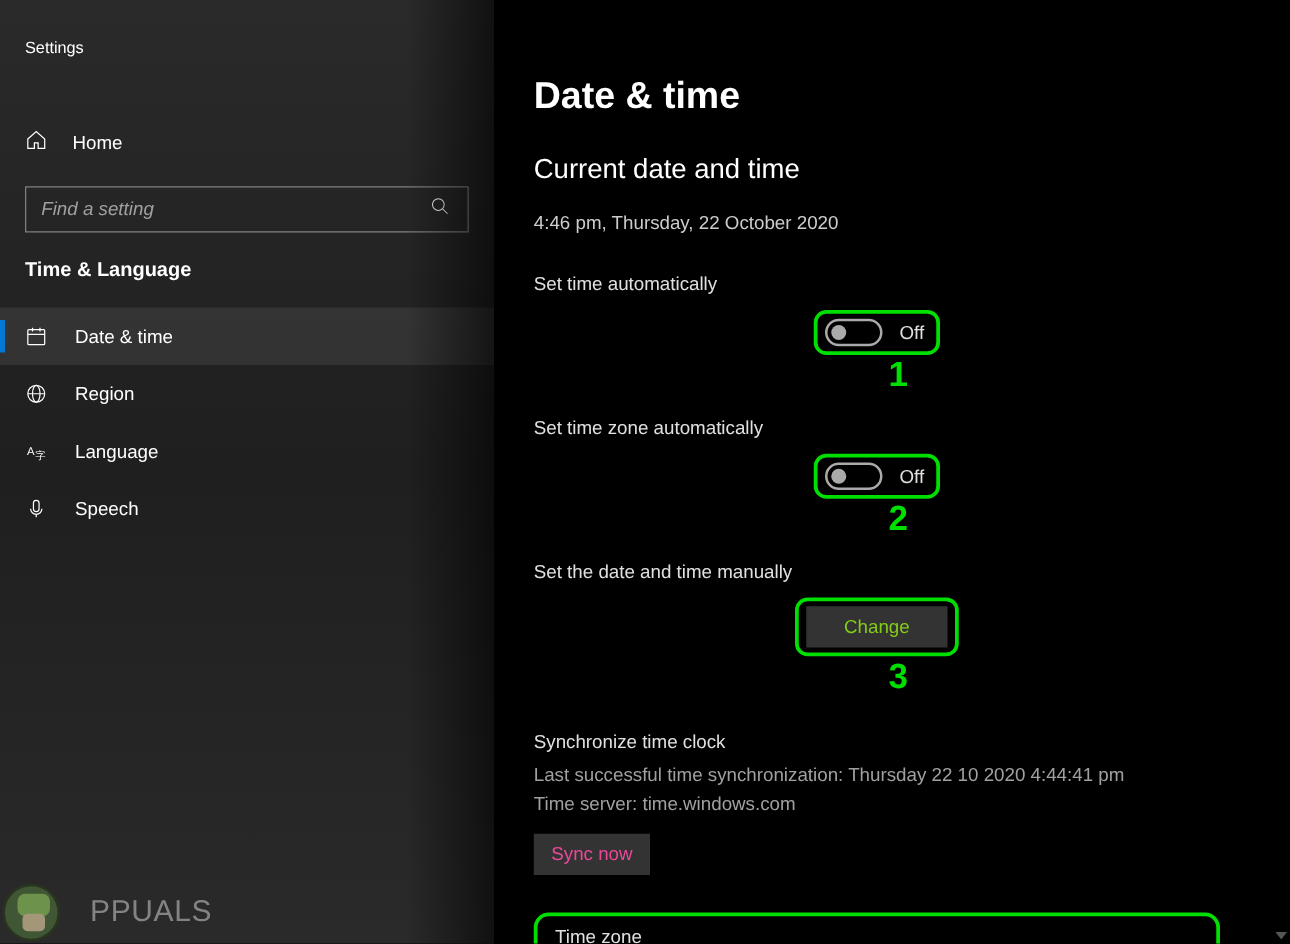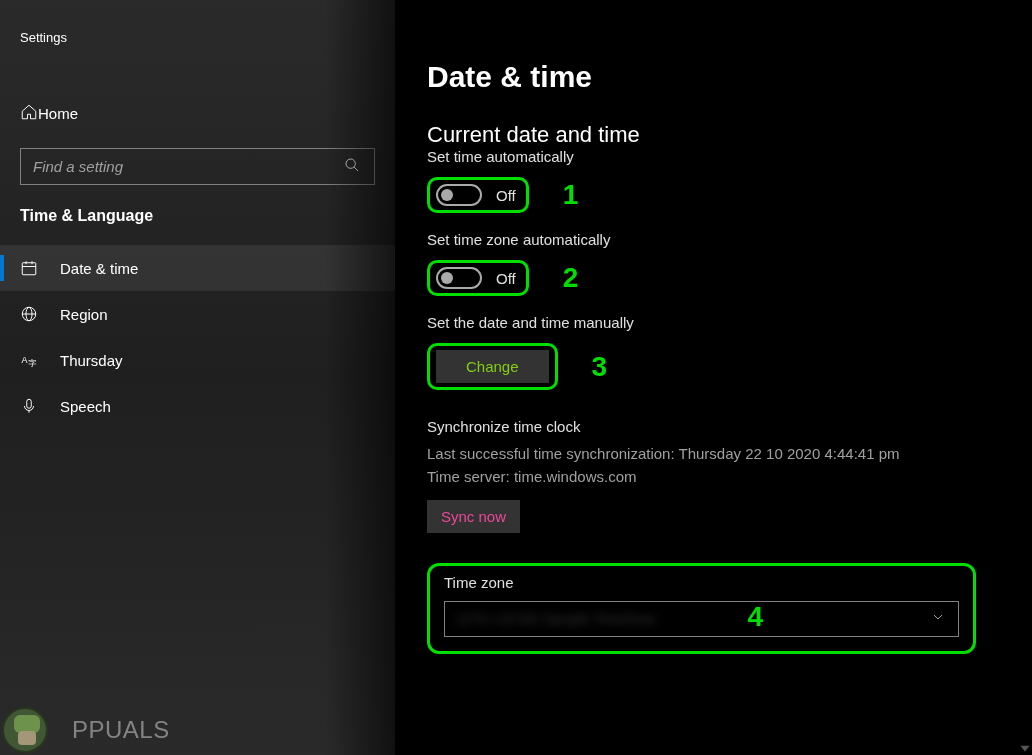--- a/index.html
+++ b/index.html
@@ -36,20 +36,21 @@
   }
   .app-title {
     font-size: 13px;
     font-weight: 400;
     padding-left: 20px;
     color: #fff;
   }
   .home-item {
     display: flex;
     align-items: center;
+    gap: 20px;
     padding: 10px 20px;
     margin-top: 48px;
     font-size: 15px;
     cursor: pointer;
   }
   .home-icon svg, .sidebar-icon svg {
     width: 18px;
     height: 18px;
     fill: none;
     stroke: #fff;
@@ -126,20 +127,21 @@
     overflow: hidden;
   }
   .page-title {
     font-size: 30px;
     font-weight: 600;
     margin-bottom: 28px;
   }
   .section-title {
     font-size: 22px;
     font-weight: 400;
+    margin-bottom: 22px;
   }
   .datetime-now {
     font-size: 15px;
     color: #ccc;
     margin-bottom: 32px;
   }
   .setting-label {
     font-size: 15px;
     color: #e0e0e0;
     margin-bottom: 12px;
@@ -181,20 +183,21 @@
   .highlight-number {
     font-size: 28px;
     font-weight: 700;
     color: #00e000;
     margin-left: 34px;
   }
   .setting-group {
     display: flex;
     align-items: center;
     margin-bottom: 18px;
+    flex-direction: column;
   }
   .change-button {
     background: #333;
     border: none;
     color: #84cc16;
     font-size: 15px;
     padding: 8px 30px;
     cursor: pointer;
     font-family: inherit;
   }
@@ -360,38 +363,39 @@
     <span>Region</span>
   </div>
 
   <div class="nav-item">
     <span class="sidebar-icon">
       <svg viewBox="0 0 24 24">
           <text x="2" y="16" font-size="12" fill="#fff" stroke="none">A</text>
           <text x="11" y="20" font-size="11" fill="#fff" stroke="none">字</text>
         </svg>
     </span>
-    <span>Thursday</span>
+    <span>Language</span>
   </div>
 
   <div class="nav-item">
     <span class="sidebar-icon">
       <svg viewBox="0 0 24 24">
           <rect x="9" y="3" width="6" height="12" rx="3"></rect>
           <path d="M6 12 a6 6 0 0 0 12 0"></path>
           <line x1="12" y1="18" x2="12" y2="21"></line>
         </svg>
     </span>
     <span>Speech</span>
   </div>
 </div>
 
 <div class="main">
   <h1 class="page-title">Date &amp; time</h1>
   <h2 class="section-title">Current date and time</h2>
+  <div class="datetime-now">4:46 pm, Thursday, 22 October 2020</div>
 
   <div class="setting-label">Set time automatically</div>
   <div class="setting-group">
     <div class="highlight-box">
       <div class="toggle-row" style="margin-bottom:0">
         <div class="toggle">
             <div class="toggle-knob"></div>
           </div>
         <span class="toggle-state">Off</span>
       </div>

